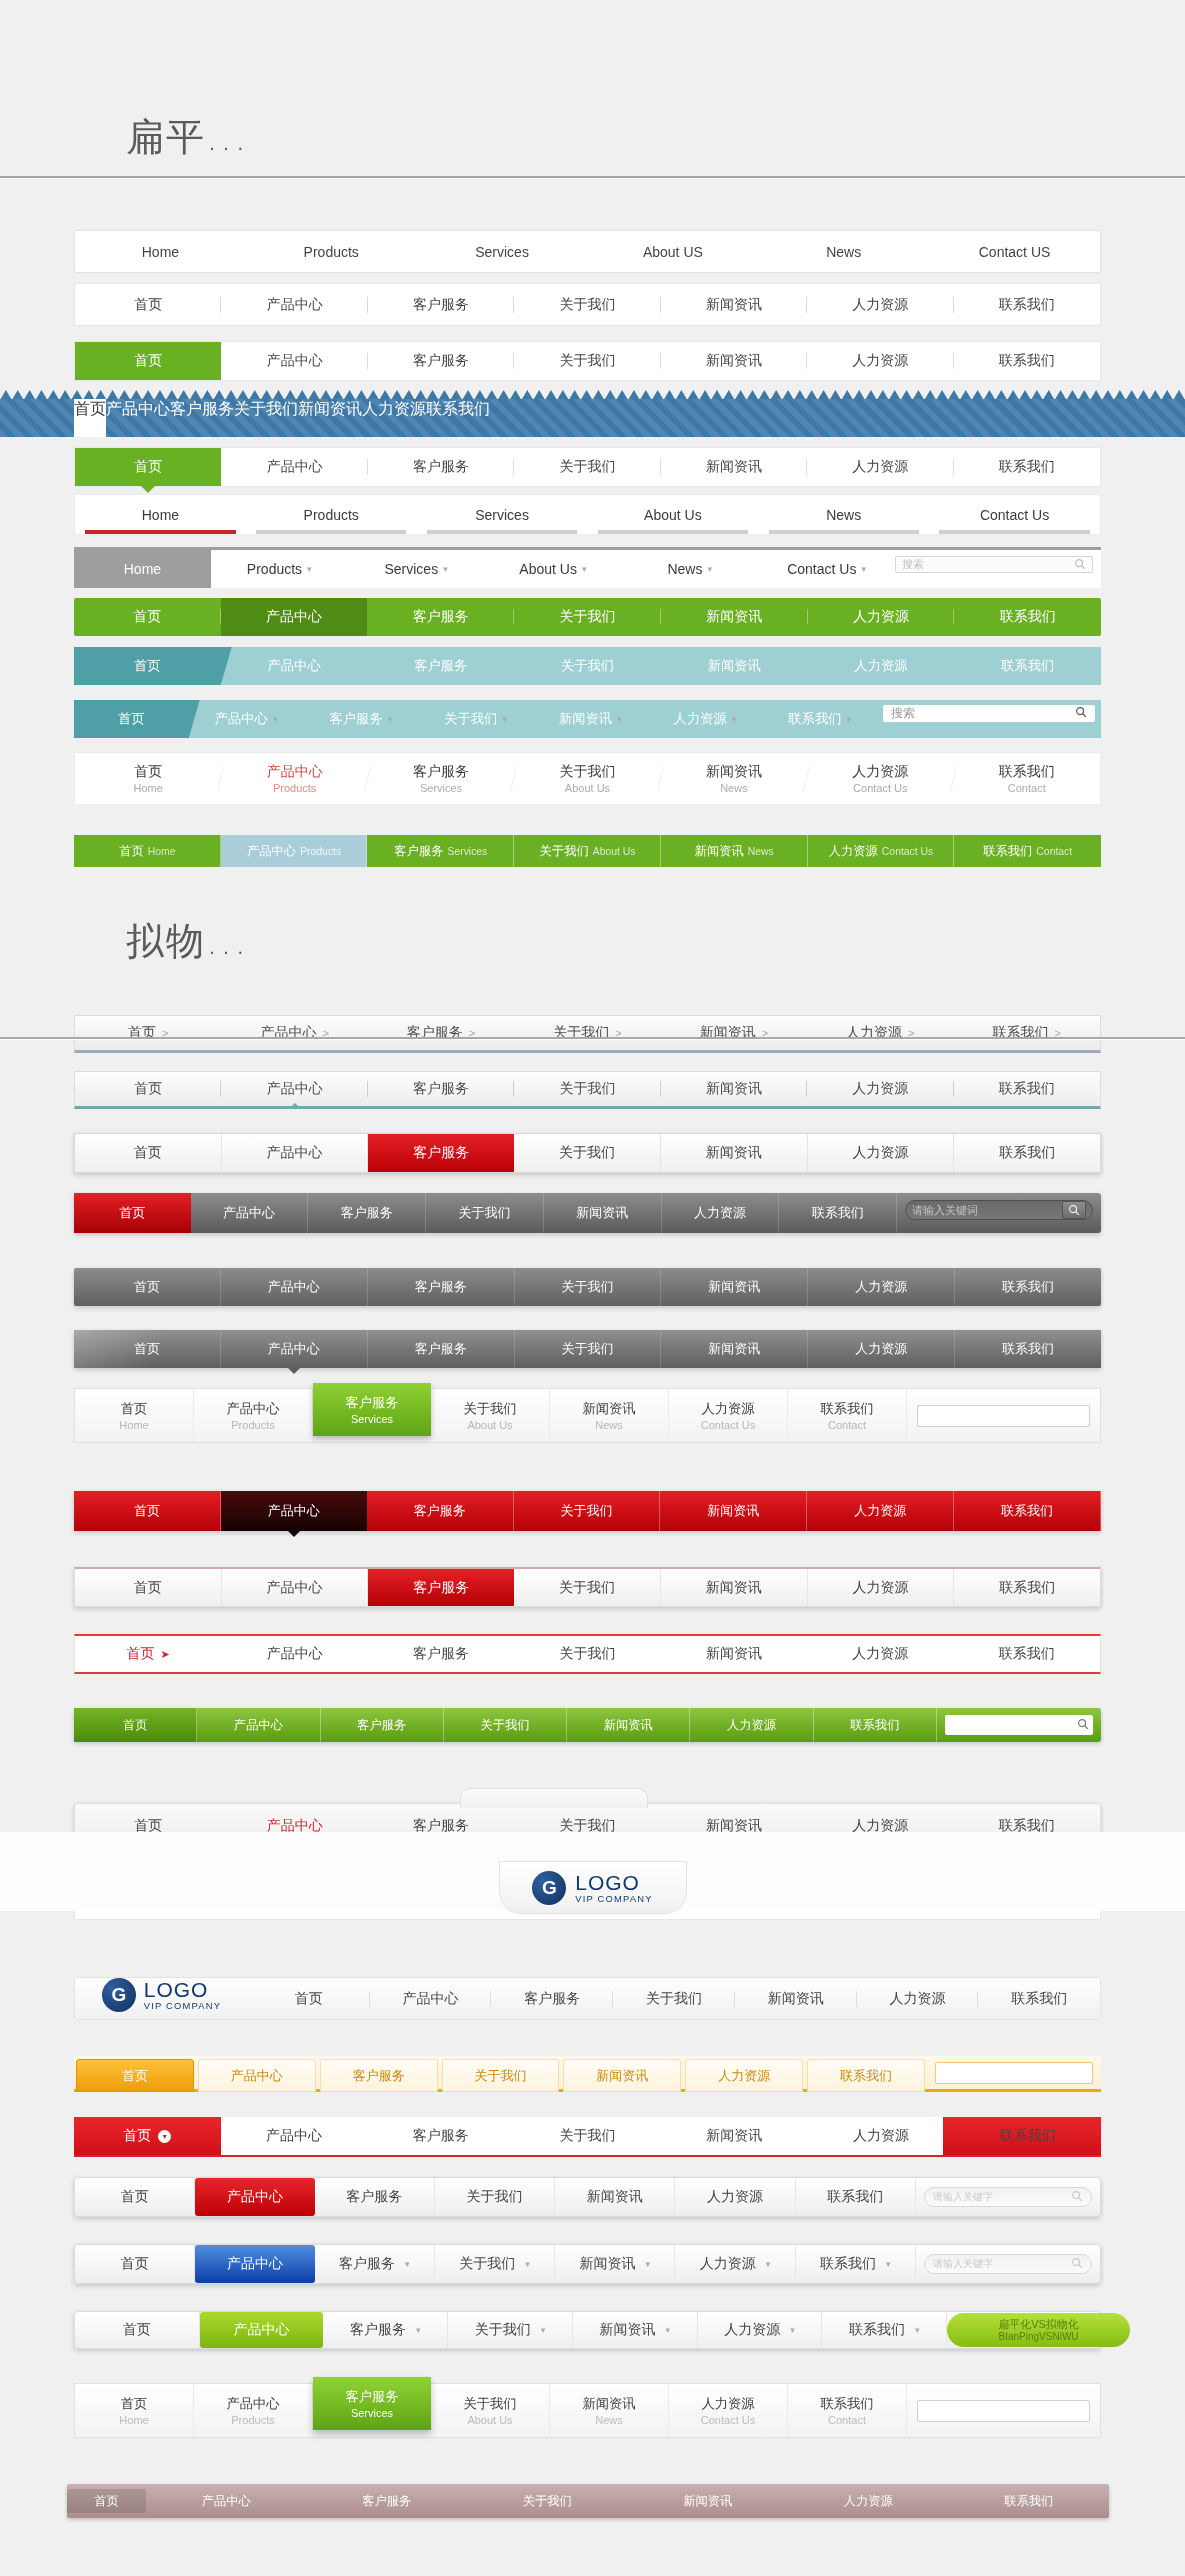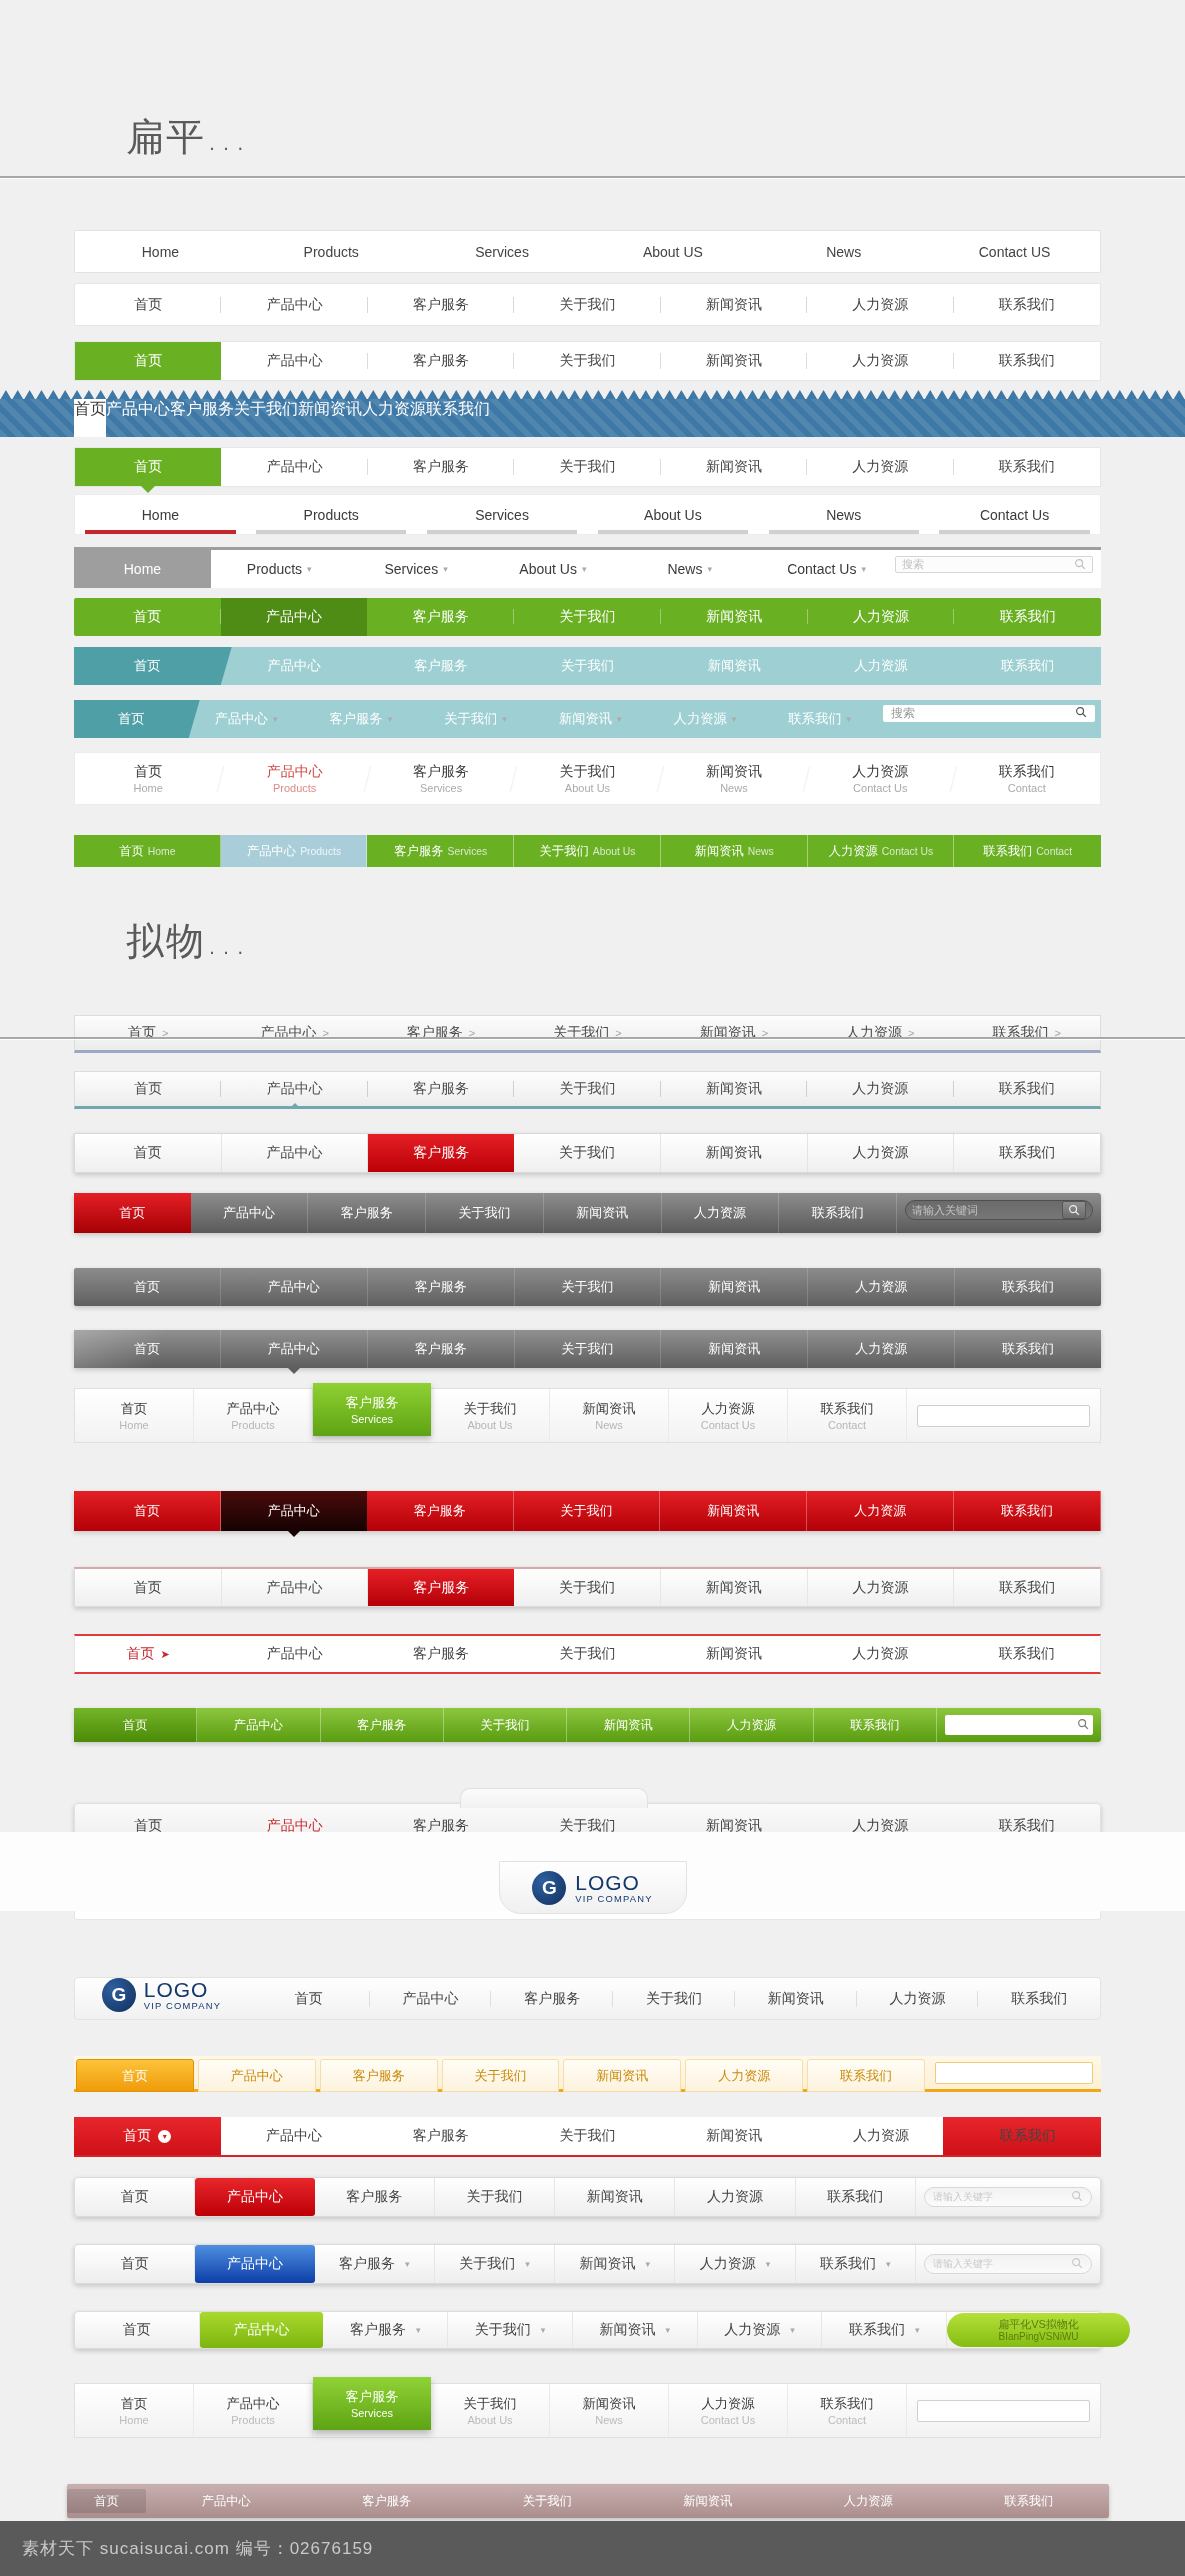--- a/index.html
+++ b/index.html
@@ -1287,23 +1287,20 @@
           </div>
         </div>
       </div>
     </div>
 
   <div class="sec-head" style="top: 916px;">拟物...</div>
   <div class="hr" style="top: 1037px;"></div>
 
   <div style="position:absolute;left:0;top:1832px;width:1185px;height:79px;background:#fdfdfd;"></div>
 
-  <div class="wm">
-    <span>素材天下 sucaisucai.com  编号：02676159</span>
-  </div>
 <div class="logo-center" style="top: 1861px;">
       <div class="logo-mark">G</div>
       <div class="logo-txt">
         <div class="l1">LOGO</div>
         <div class="l2">VIP COMPANY</div>
       </div>
     </div>
   </div>
 
 

